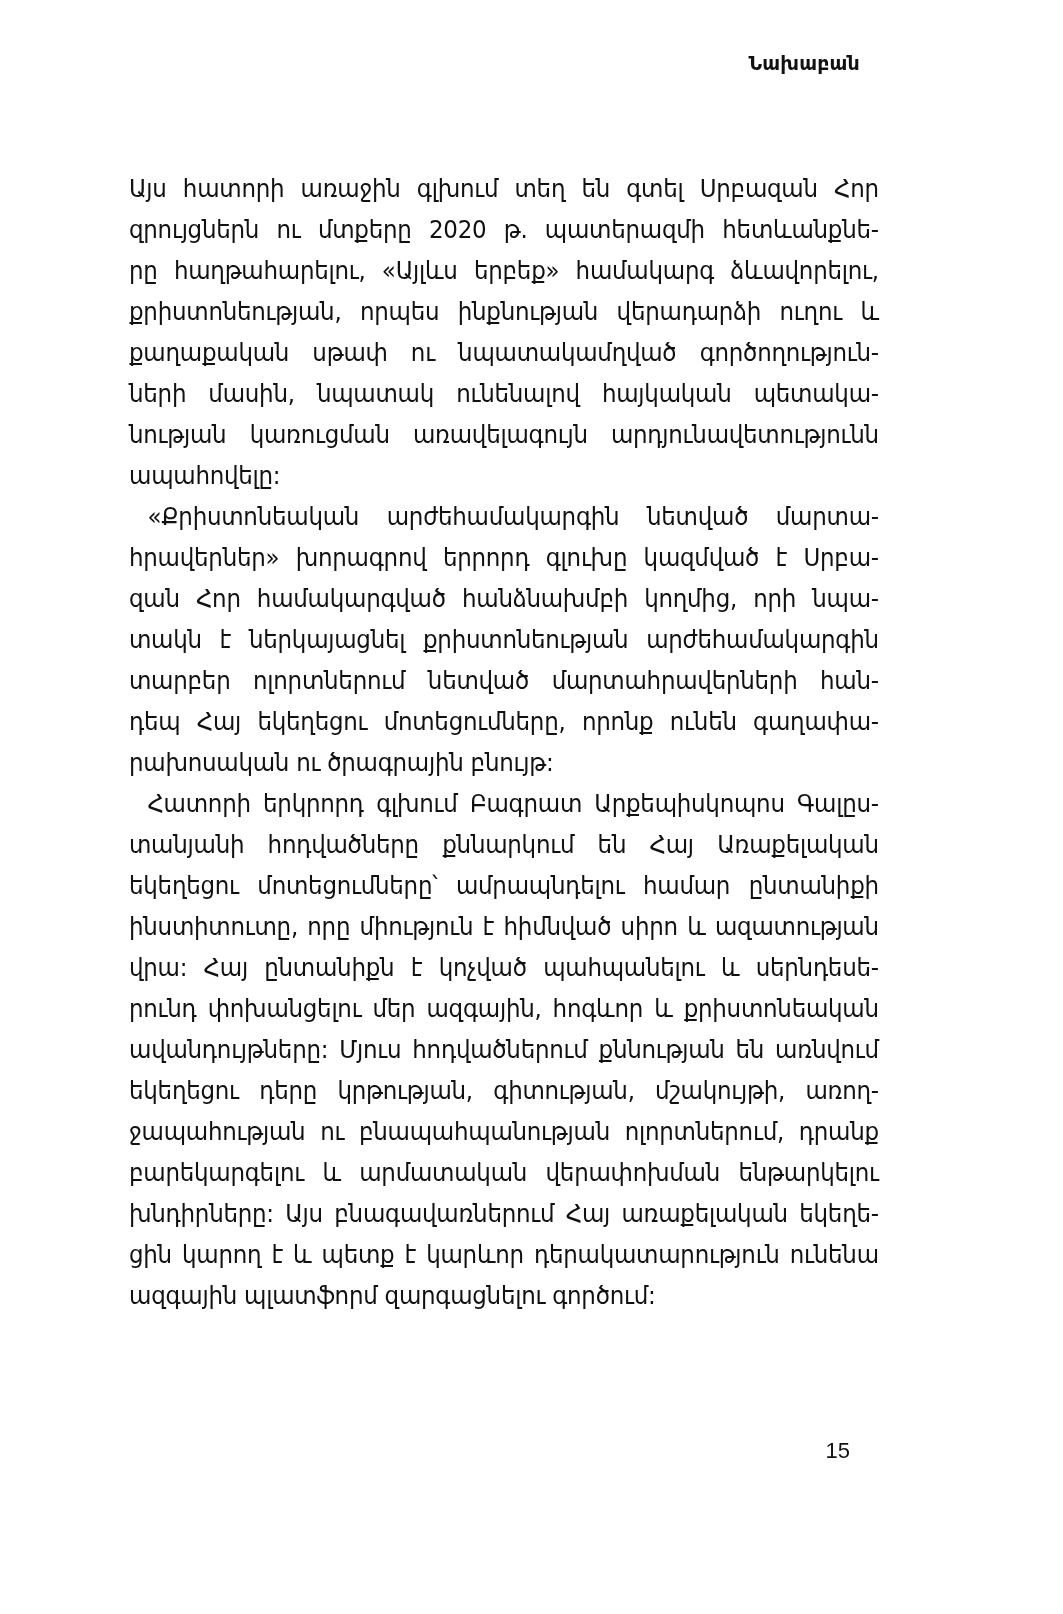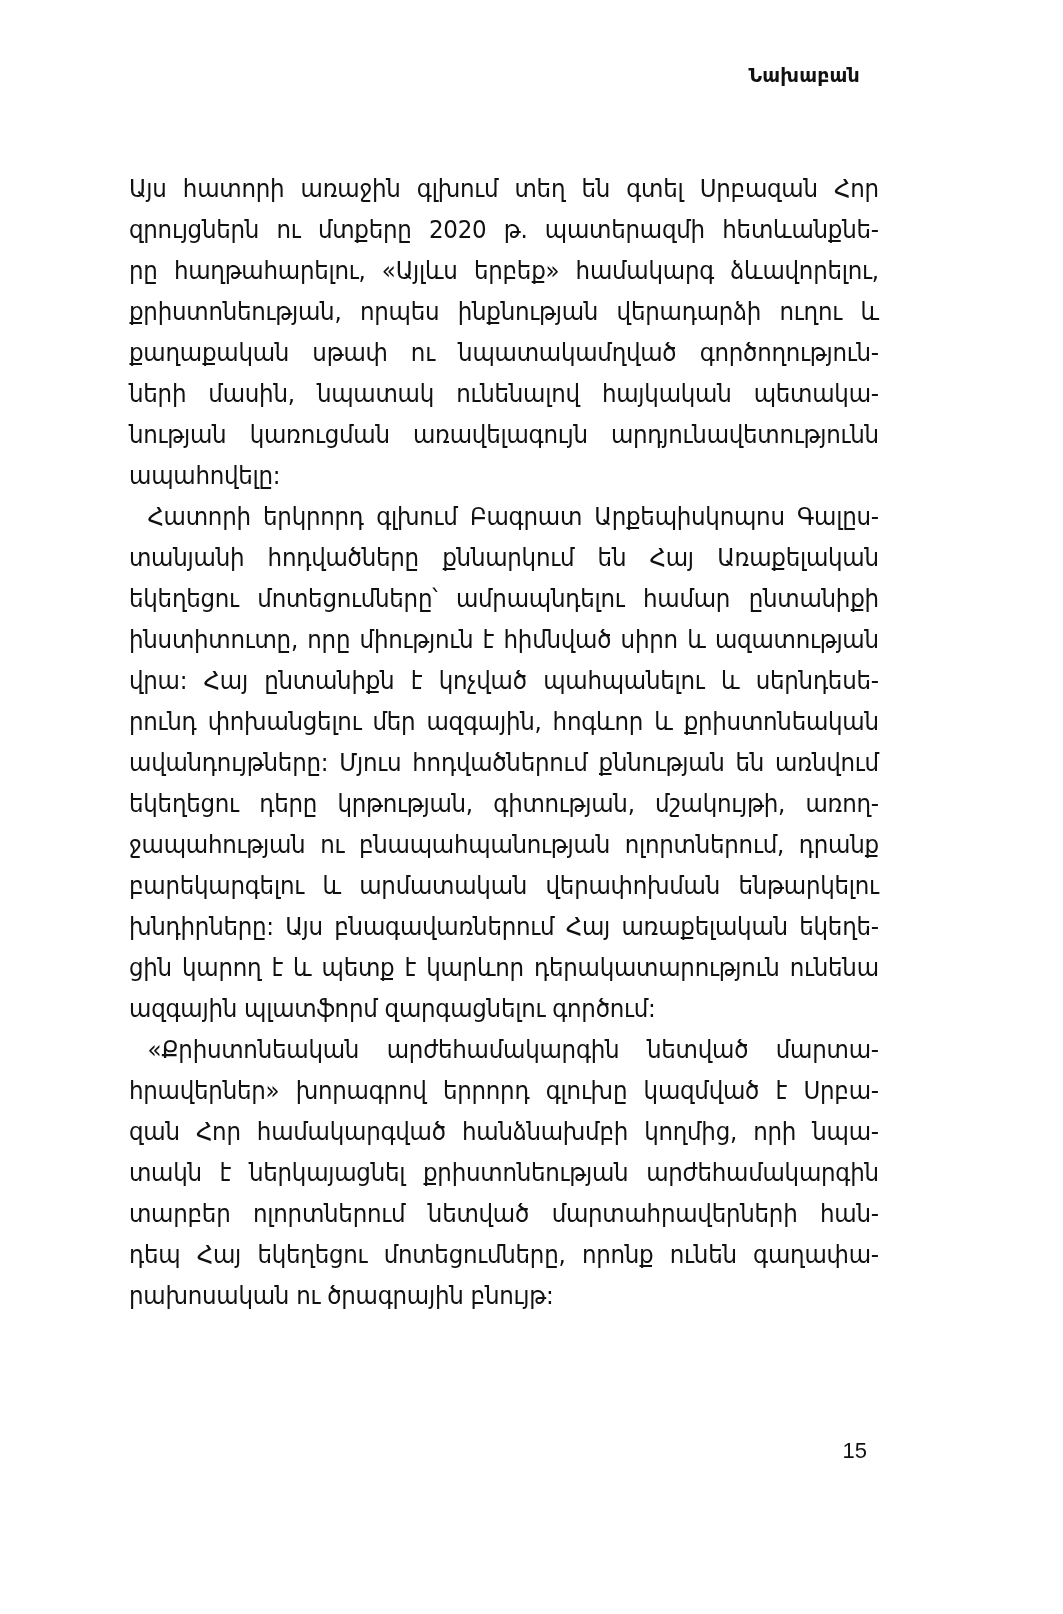--- a/index.html
+++ b/index.html
@@ -1,63 +1,63 @@
 <!DOCTYPE html>
 <html><head>
 <meta charset="utf-8">
 <style>
   html, body { margin: 0; padding: 0; background: #ffffff; }
   body { width: 1063px; height: 1614px; position: relative; overflow: hidden;
          font-family: "DejaVu Sans", sans-serif; color: #111111; }
-  .running-head { position: absolute; top: 64px; right: 203px; font-size: 19px; font-weight: bold; letter-spacing: 0.2px; margin-left: 13px; }
+  .running-head { position: absolute; top: 52px; right: 203px; font-size: 19px; font-weight: bold; letter-spacing: 0.2px; margin-left: 13px; }
   .body-text { position: absolute; left: 129px; top: 168px; width: 750px; }
   .line { height: 41px; line-height: 41px; font-size: 25px; white-space: nowrap;
           text-align: justify; text-align-last: justify; letter-spacing: -0.3px; transform: scaleX(0.92); transform-origin: left center; width: 815px; }
   .line.last { text-align-last: left; }
   .line.indent { padding-left: 20px; box-sizing: border-box; }
-  .page-number { position: absolute; top: 1438px; right: 196px; font-size: 22px; font-family: "Liberation Sans", sans-serif; margin-left: 15px; }
+  .page-number { position: absolute; top: 1438px; right: 213px; font-size: 22px; font-family: "Liberation Sans", sans-serif; margin-left: 15px; }
 </style>
 </head>
 <body>
 
 <div class="running-head">Նախաբան</div>
 
 <div class="body-text">
 
   <div>
     <div class="line">Այս հատորի առաջին գլխում տեղ են գտել Սրբազան Հոր</div>
     <div class="line">զրույցներն ու մտքերը 2020 թ. պատերազմի հետևանքնե-</div>
     <div class="line">րը հաղթահարելու, «Այլևս երբեք» համակարգ ձևավորելու,</div>
     <div class="line">քրիստոնեության, որպես ինքնության վերադարձի ուղու և</div>
     <div class="line">քաղաքական սթափ ու նպատակամղված գործողություն-</div>
     <div class="line">ների մասին, նպատակ ունենալով հայկական պետակա-</div>
     <div class="line">նության կառուցման առավելագույն արդյունավետությունն</div>
     <div class="line last">ապահովելը:</div>
   </div>
 
   <div>
+    <div class="line indent">«Քրիստոնեական արժեհամակարգին նետված մարտա-</div>
+    <div class="line">հրավերներ» խորագրով երրորդ գլուխը կազմված է Սրբա-</div>
+    <div class="line">զան Հոր համակարգված հանձնախմբի կողմից, որի նպա-</div>
+    <div class="line">տակն է ներկայացնել քրիստոնեության արժեհամակարգին</div>
+    <div class="line">տարբեր ոլորտներում նետված մարտահրավերների հան-</div>
+    <div class="line">դեպ Հայ եկեղեցու մոտեցումները, որոնք ունեն գաղափա-</div>
+    <div class="line last">րախոսական ու ծրագրային բնույթ:</div>
+  </div>
+
+  <div>
     <div class="line indent">Հատորի երկրորդ գլխում Բագրատ Արքեպիսկոպոս Գալըս-</div>
     <div class="line">տանյանի հոդվածները քննարկում են Հայ Առաքելական</div>
     <div class="line">եկեղեցու մոտեցումները՝ ամրապնդելու համար ընտանիքի</div>
     <div class="line">ինստիտուտը, որը միություն է հիմնված սիրո և ազատության</div>
     <div class="line">վրա: Հայ ընտանիքն է կոչված պահպանելու և սերնդեսե-</div>
     <div class="line">րունդ փոխանցելու մեր ազգային, հոգևոր և քրիստոնեական</div>
     <div class="line">ավանդույթները: Մյուս հոդվածներում քննության են առնվում</div>
     <div class="line">եկեղեցու դերը կրթության, գիտության, մշակույթի, առող-</div>
     <div class="line">ջապահության ու բնապահպանության ոլորտներում, դրանք</div>
     <div class="line">բարեկարգելու և արմատական վերափոխման ենթարկելու</div>
     <div class="line">խնդիրները: Այս բնագավառներում Հայ առաքելական եկեղե-</div>
     <div class="line">ցին կարող է և պետք է կարևոր դերակատարություն ունենա</div>
     <div class="line last">ազգային պլատֆորմ զարգացնելու գործում:</div>
   </div>
-
-  <div>
-    <div class="line indent">«Քրիստոնեական արժեհամակարգին նետված մարտա-</div>
-    <div class="line">հրավերներ» խորագրով երրորդ գլուխը կազմված է Սրբա-</div>
-    <div class="line">զան Հոր համակարգված հանձնախմբի կողմից, որի նպա-</div>
-    <div class="line">տակն է ներկայացնել քրիստոնեության արժեհամակարգին</div>
-    <div class="line">տարբեր ոլորտներում նետված մարտահրավերների հան-</div>
-    <div class="line">դեպ Հայ եկեղեցու մոտեցումները, որոնք ունեն գաղափա-</div>
-    <div class="line last">րախոսական ու ծրագրային բնույթ:</div>
-  </div>
 </div>
 
 <div class="page-number">15</div>
 
 </body></html>

